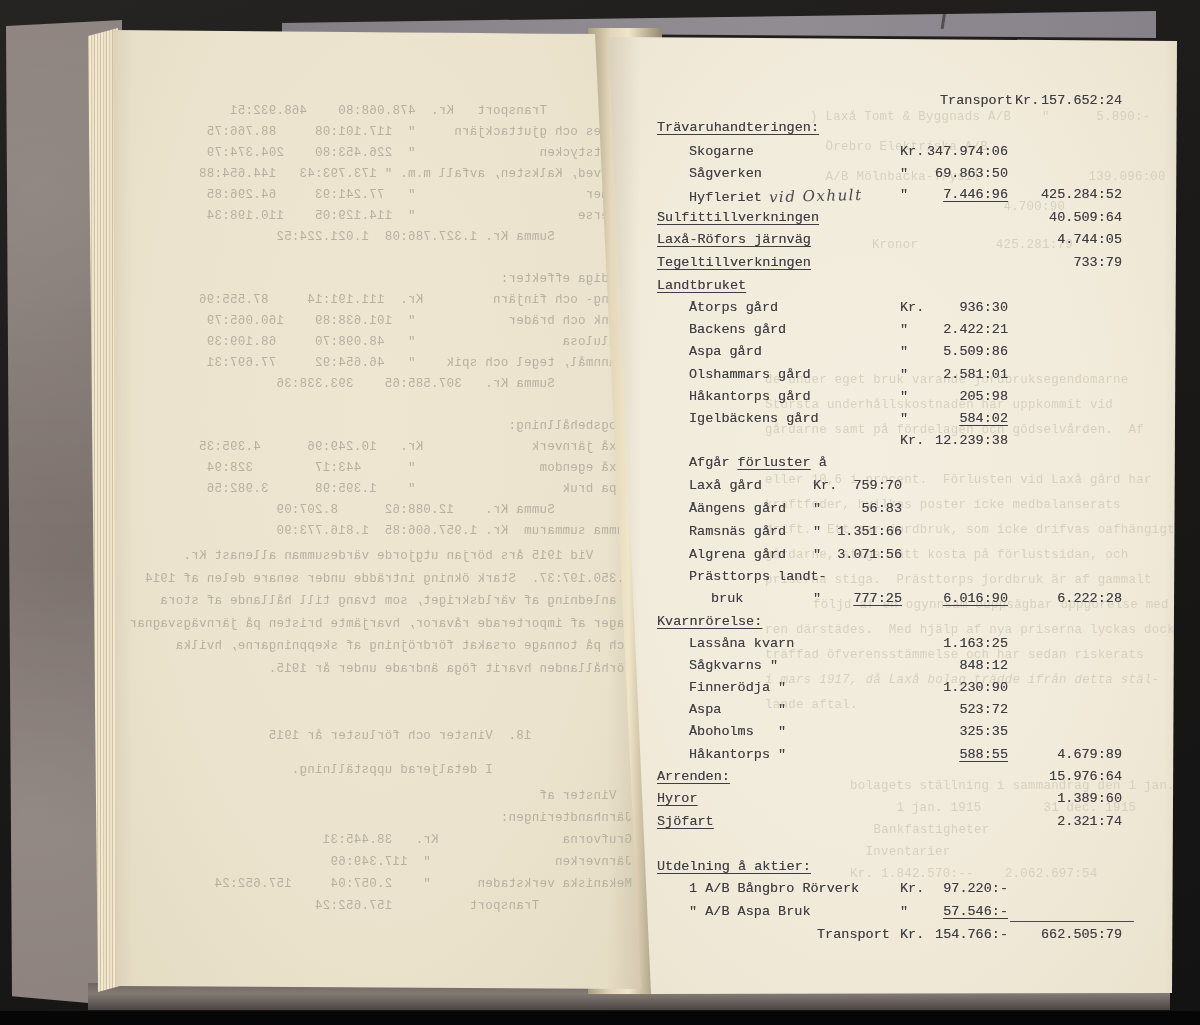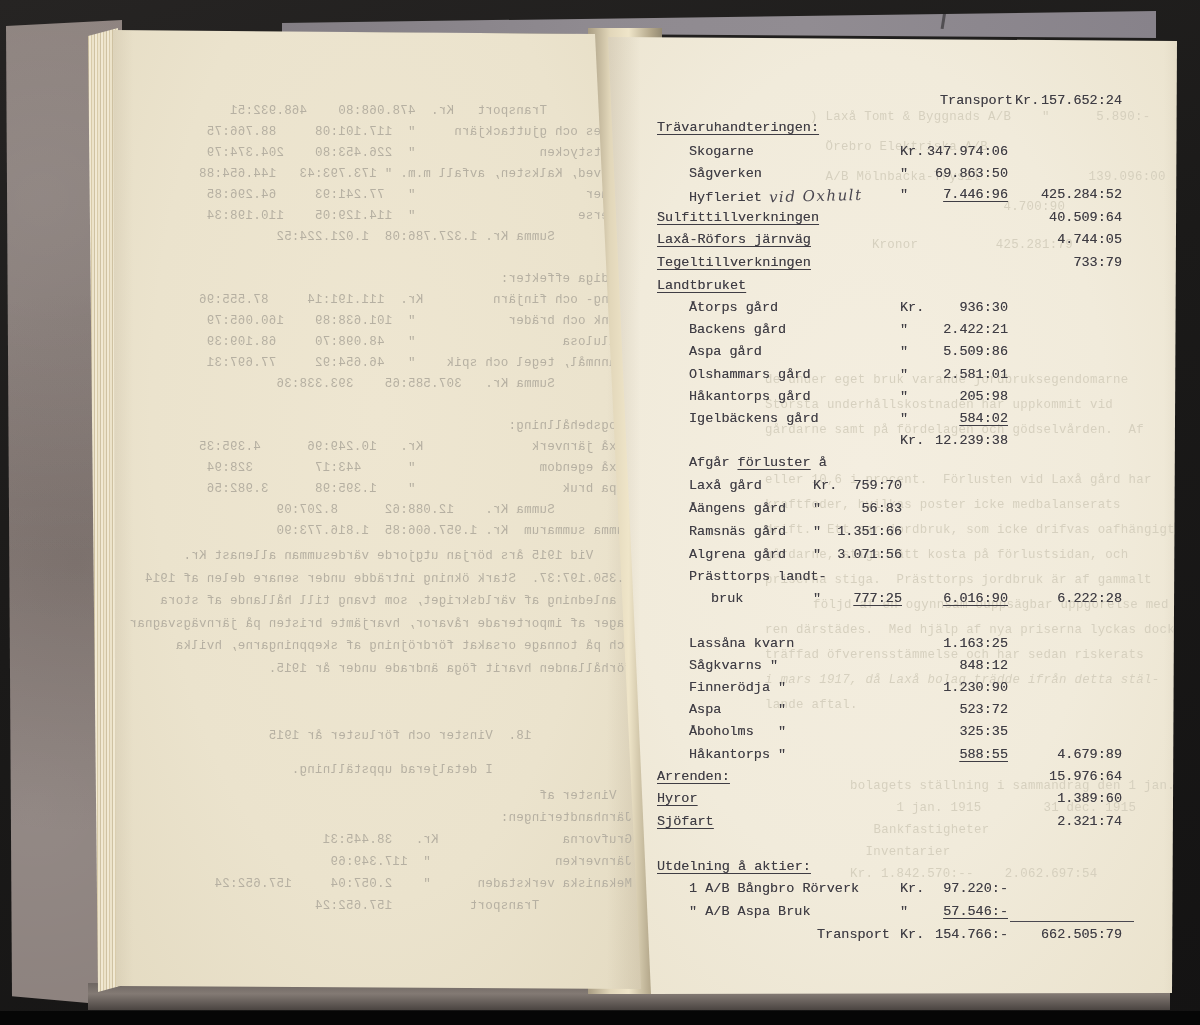--- a/index.html
+++ b/index.html
@@ -312,20 +312,24 @@
 
   </div>
     <div class="row k-loss2" style="top: 591px; text-align: right;">
     <span class="lbl"><span class="lp">bruk</span></span>
     <span class="cur">"</span>
     <span class="amt a u">777:25</span>
     <span class="amt b u">6.016:90</span>
     <span class="amt c">6.222:28</span>
 
   </div>
+    <div class="row k-header" style="top: 614px;">
+    <span class="lbl lbl-u"><span class="lp">Kvarnrörelse:</span></span>
+
+  </div>
     <div class="row k-item" style="top: 636px;">
     <span class="lbl"><span class="lp">Lassåna kvarn</span></span>
 
     <span class="amt b">1.163:25</span>
 
   </div>
     <div class="row k-item" style="top: 658px;">
     <span class="lbl"><span class="lp">Sågkvarns "</span></span>
 
     <span class="amt b">848:12</span>

